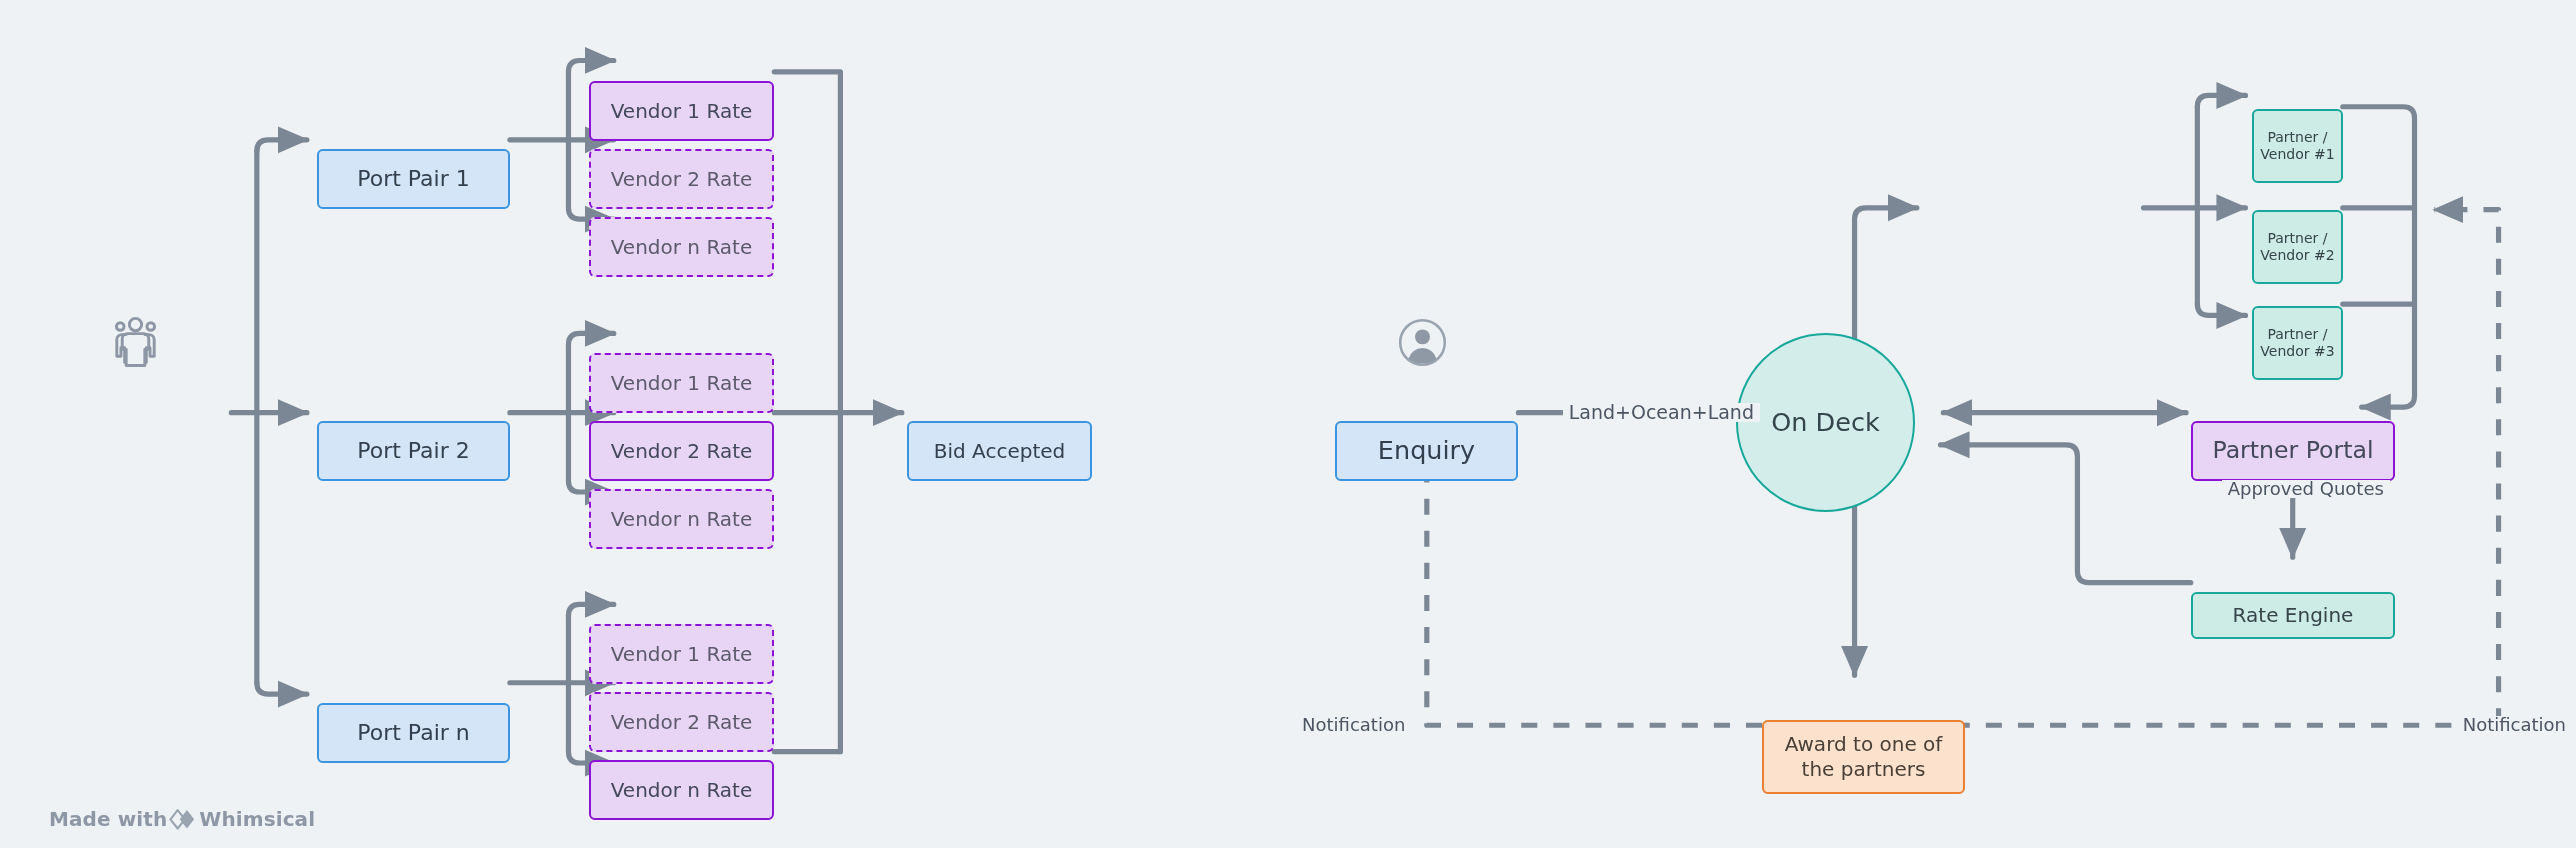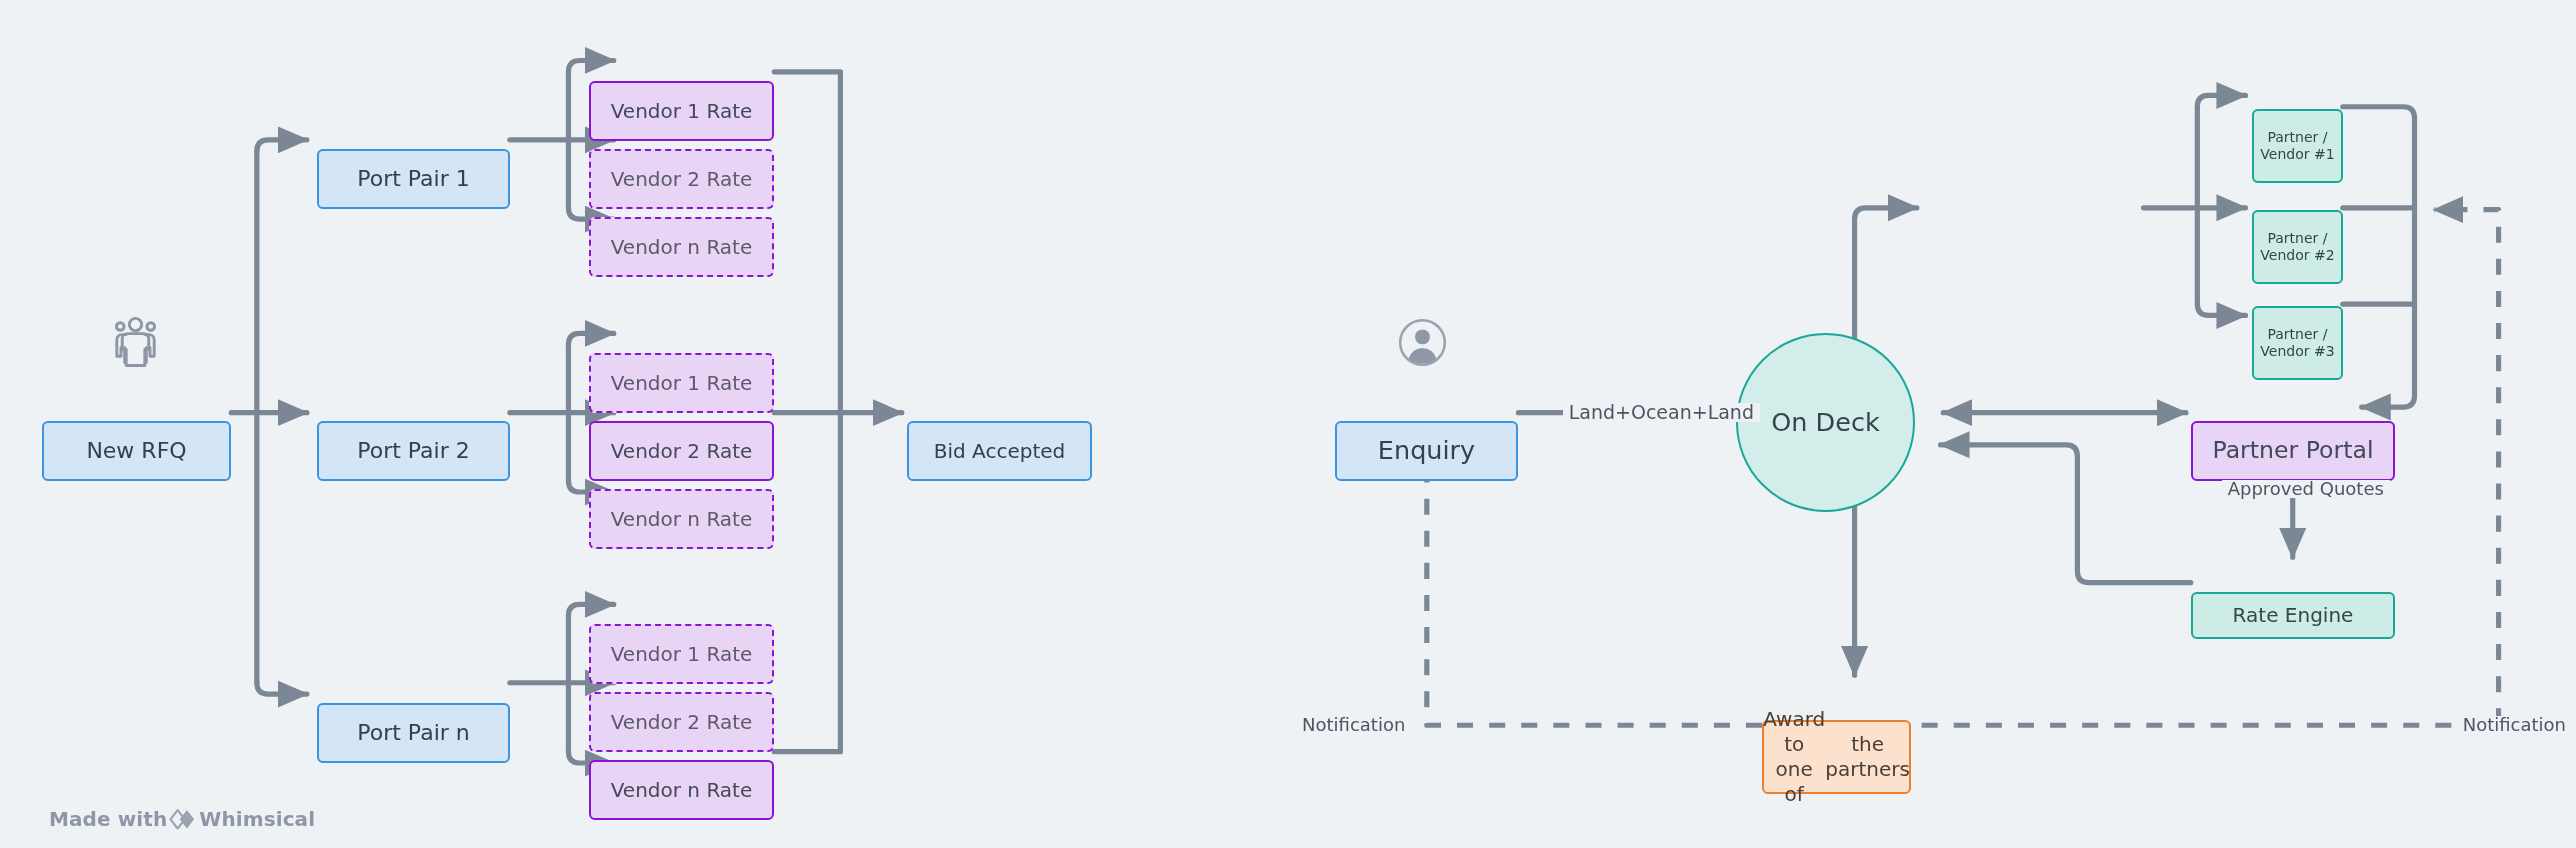--- a/index.html
+++ b/index.html
@@ -182,23 +182,20 @@
     <svg width="59" height="59" viewBox="0 0 24 24" fill="none" stroke="#8d97a5" stroke-width="1.2" stroke-linecap="round" stroke-linejoin="round">
       <circle cx="12" cy="5.1" r="2.5"></circle>
       <circle cx="5.8" cy="5.9" r="1.55"></circle>
       <circle cx="18.2" cy="5.9" r="1.55"></circle>
       <path d="M7.6 20.5 V14.5 H6.1 V18 H4.4 V11.3 a2.1 2.1 0 0 1 2.1-2.1 h1.7"></path>
       <path d="M16.4 20.5 V14.5 H17.9 V18 H19.6 V11.3 a2.1 2.1 0 0 0 -2.1-2.1 h-1.7"></path>
       <path d="M8.2 21.8 V15.2 H6.6 V10.9 A2.1 2.1 0 0 1 8.7 8.8 h6.6 a2.1 2.1 0 0 1 2.1 2.1 V15.2 h-1.6 v6.6 z"></path>
     </svg>
   </div>
 
-  <div class="node n-blue" style="left:42px; top:382px; width:189px; height:60px; font-size:22px;">
-    <span>New RFQ</span>
-  </div>
 
   <div class="node n-blue" style="left:317px; top:110px; width:193px; height:60px; font-size:22px;">
     <span>Port Pair 1</span>
   </div>
   <div class="node n-blue" style="left:317px; top:382px; width:193px; height:60px; font-size:22px;">
     <span>Port Pair 2</span>
   </div>
   <div class="node n-blue" style="left:317px; top:664px; width:193px; height:60px; font-size:22px;">
     <span>Port Pair n</span>
   </div>
@@ -268,21 +265,21 @@
   </div>
 
   <div class="node n-purple-solid" style="left:2191px; top:382px; width:204px; height:60px; font-size:23.6px;">
     <span>Partner Portal</span>
   </div>
 
   <div class="node n-teal" style="left:2191px; top:553px; width:204px; height:47px; font-size:20px;">
     <span>Rate Engine</span>
   </div>
 
-  <div class="node n-orange" style="left:1762px; top:681px; width:149px; height:74px; font-size:20px; flex-direction:row;">
+  <div class="node n-orange" style="left:1762px; top:681px; width:203px; height:74px; font-size:20px; flex-direction:column;">
     <span>Award to one of</span>
     <span>the partners</span>
   </div>
 
   <div class="edge-label" style="left:1563px; top:403px; font-size:19px;">
     <span>Land+Ocean+Land</span>
   </div>
 
   <div class="edge-label" style="left:2222px; top:480px; font-size:18px;">
     <span>Approved Quotes</span>

